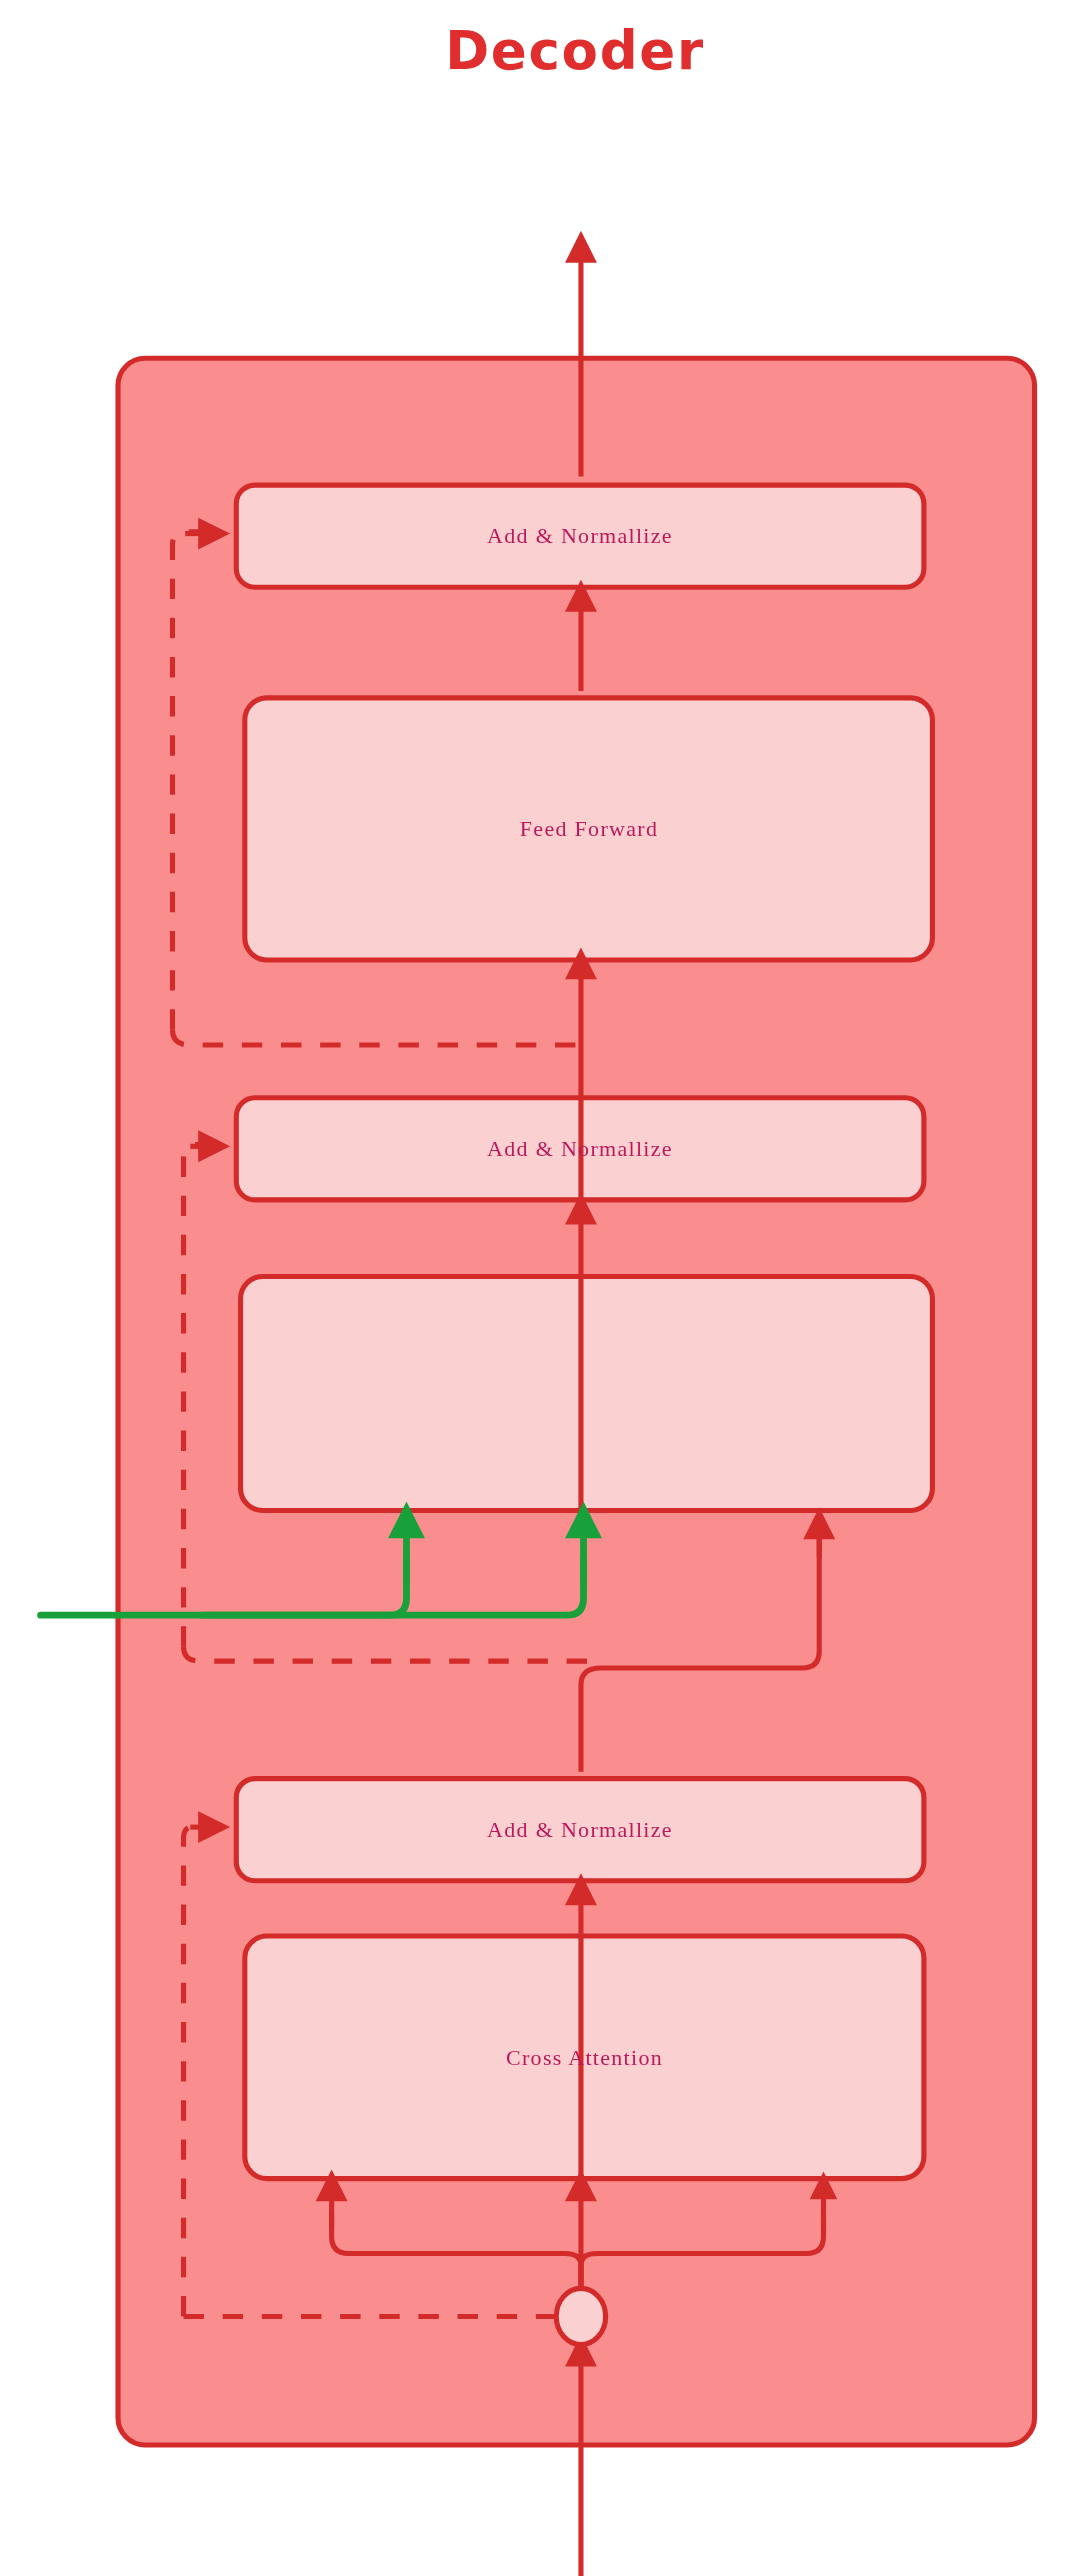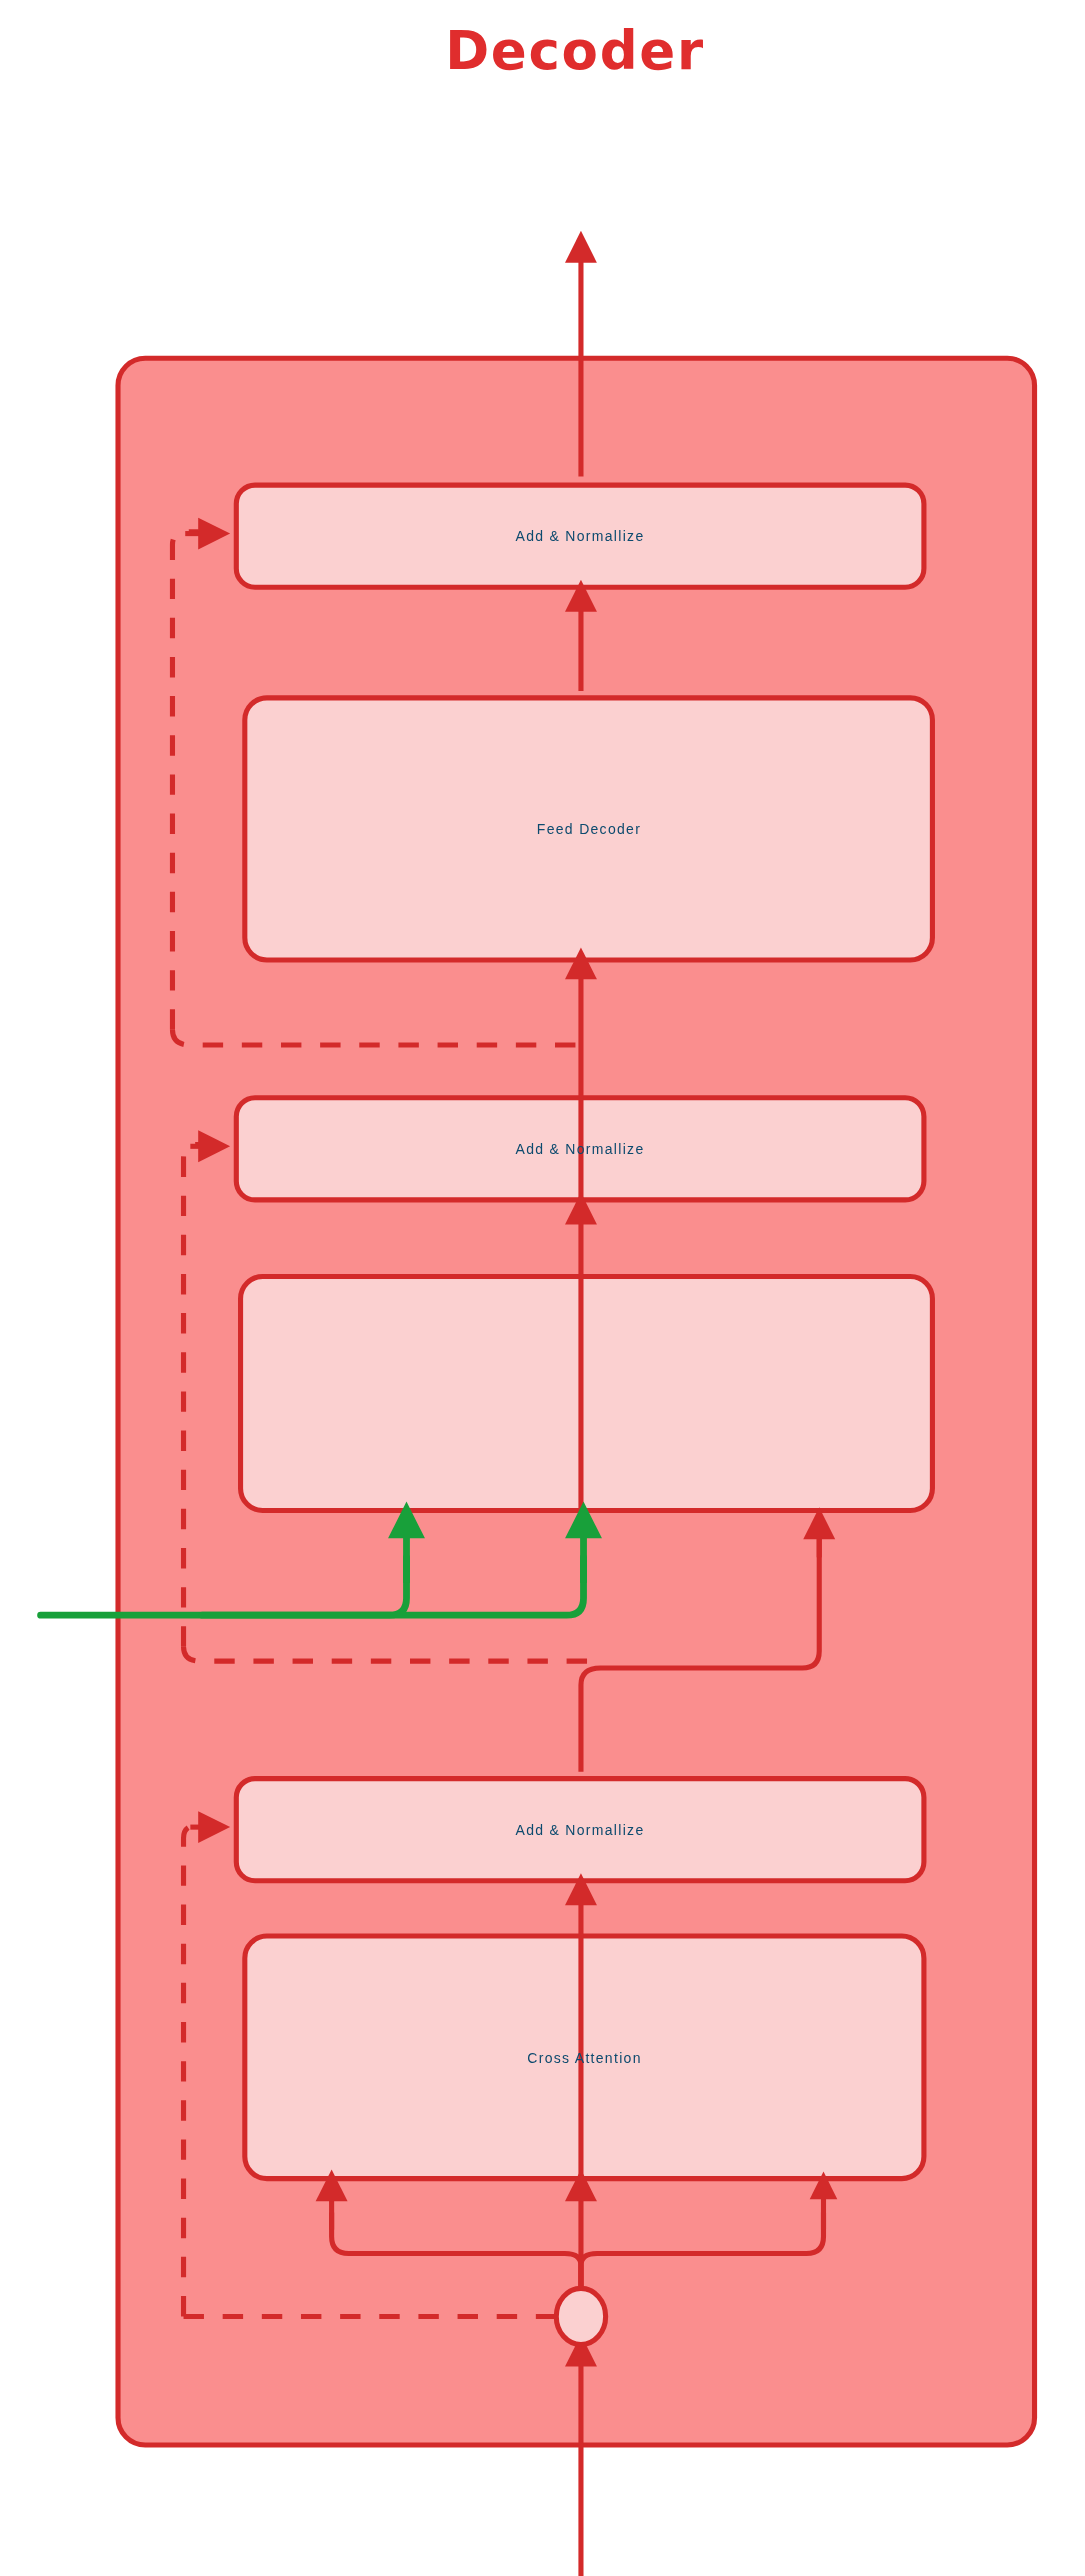--- a/index.html
+++ b/index.html
@@ -13,22 +13,22 @@
     position:absolute;left:0;top:24px;width:1086px;text-align:center;
     font-family:"DejaVu Sans","Liberation Sans",sans-serif;
     font-size:53px;font-weight:700;color:#e02d2d;letter-spacing:1.7px;
     line-height:1;
   }
 
   svg#canvas{position:absolute;left:0;top:0;width:1086px;height:2576px;}
 
   .blk-label{
     position:absolute;display:flex;align-items:center;justify-content:center;
-    color:#0c4a6e;font-size:14px;letter-spacing:1.3px;
-    font-family:Liberation Sans, sans-serif;
+    color:#be185d;font-size:22px;letter-spacing:1.3px;
+    font-family:Liberation Serif, serif;
     pointer-events:none;white-space:nowrap;
   }
 </style>
 </head>
 <body>
 
 <div id="stage">
 
   <div id="diagram-title">Decoder</div>
 
@@ -95,21 +95,21 @@
     <path d="M 10 1898 L 420 1898 Q 440 1898 440 1878 L 440 1830" fill="none" stroke="#18a03a" stroke-width="8" stroke-linecap="round"></path>
     <line x1="440" y1="1860" x2="440" y2="1786" stroke="#18a03a" stroke-width="8" marker-end="url(#ahG)"></line>
 
     <path d="M 200 1898 L 628 1898 Q 648 1898 648 1878 L 648 1830" fill="none" stroke="#18a03a" stroke-width="8" stroke-linecap="round"></path>
     <line x1="648" y1="1860" x2="648" y2="1786" stroke="#18a03a" stroke-width="8" marker-end="url(#ahG)"></line>
 
   </svg>
 
   <div class="blk-label" style="left:204px;top:485px;width:688px;height:102px;">Add &amp; Normallize</div>
 
-  <div class="blk-label" style="left:213px;top:698px;width:688px;height:262px;">Feed Decoder</div>
+  <div class="blk-label" style="left:213px;top:698px;width:688px;height:262px;">Feed Forward</div>
 
   <div class="blk-label" style="left:204px;top:1098px;width:688px;height:102px;">Add &amp; Normallize</div>
 
 
   <div class="blk-label" style="left:204px;top:1779px;width:688px;height:102px;">Add &amp; Normallize</div>
 
   <div class="blk-label" style="left:213px;top:1936px;width:679px;height:243px;">Cross Attention</div>
 
 </div>
 

